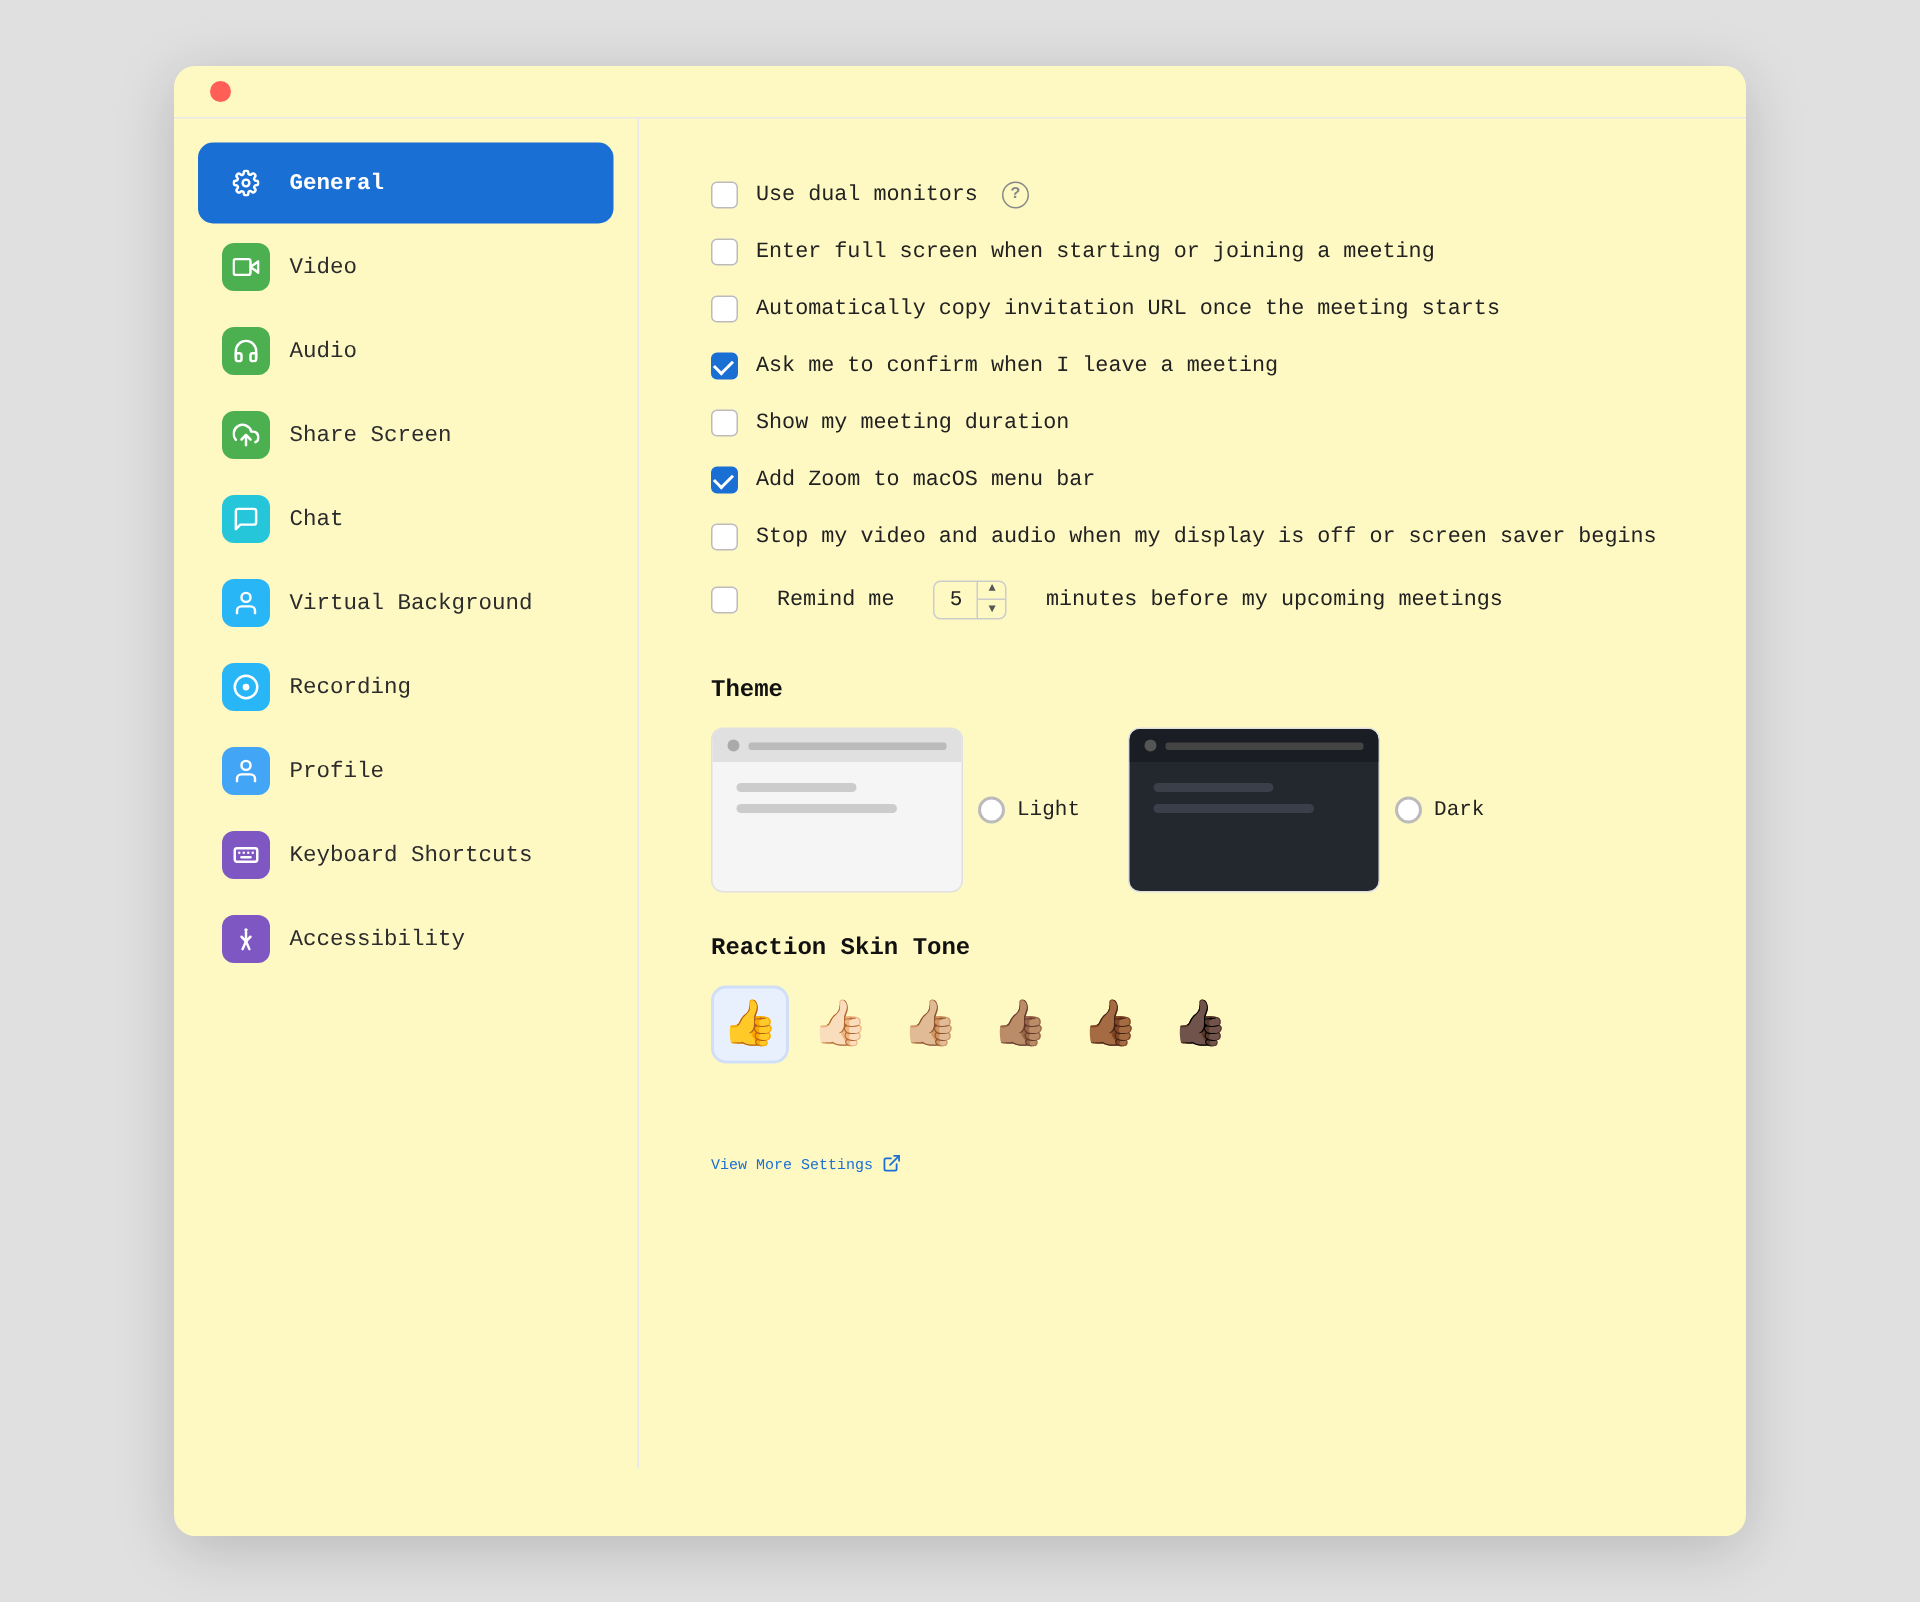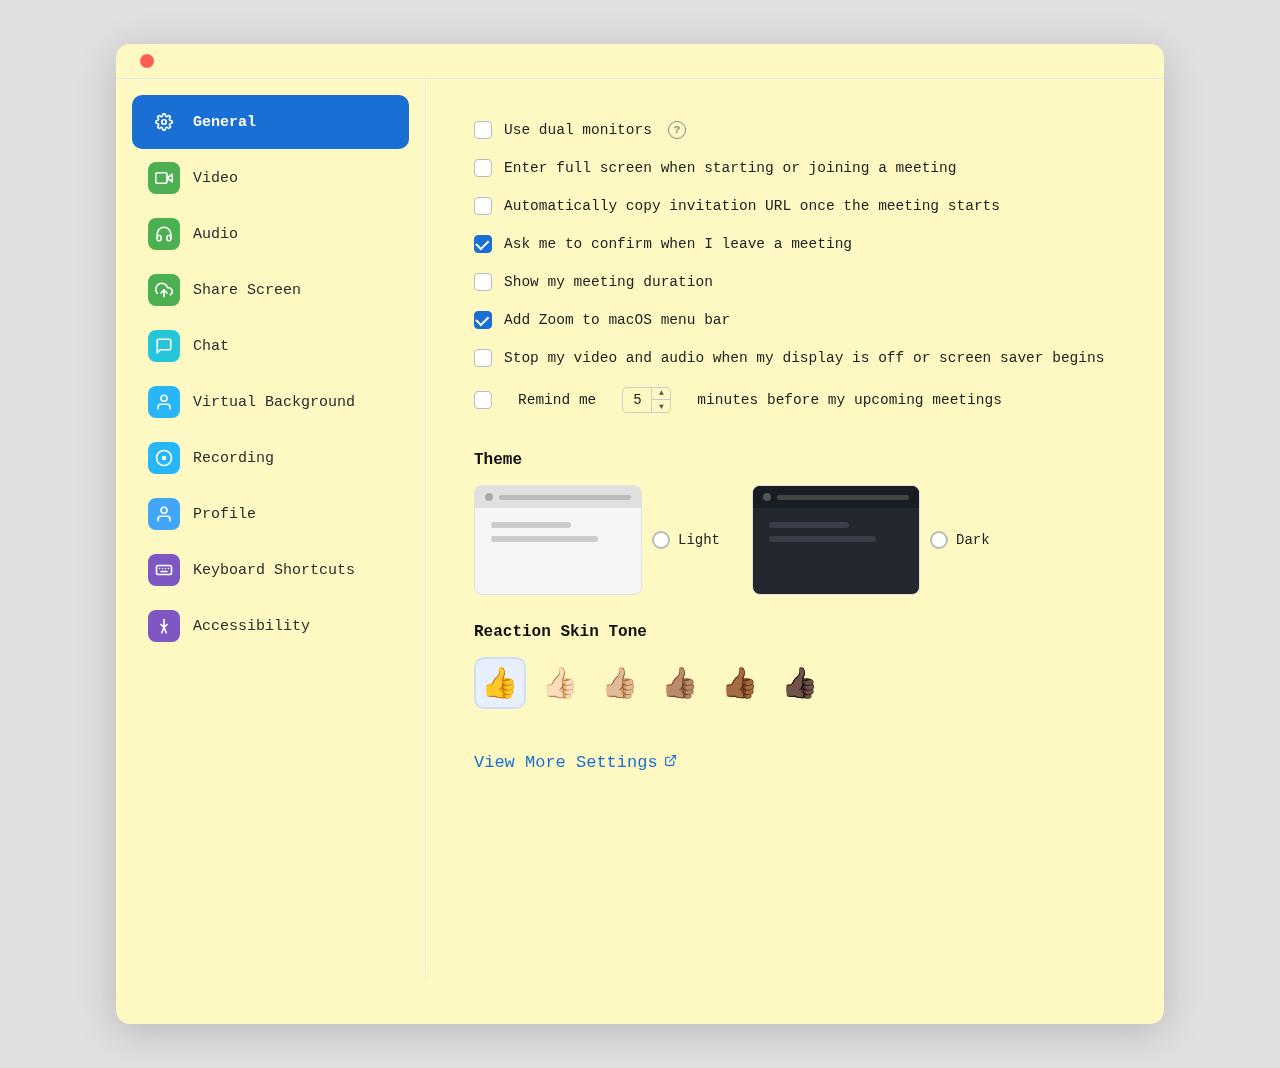--- a/index.html
+++ b/index.html
@@ -328,24 +328,24 @@
     .skin-tone-btn.selected {
       background: #e8f0fe;
       border-color: #d0dff7;
     }
 
     .view-more-link {
       display: inline-flex;
       align-items: center;
       gap: 6px;
       color: #1a6fd4;
-      font-size: 17px;
+      font-size: 10px;
       cursor: pointer;
       text-decoration: none;
-      margin-top: 16px;
+      margin-top: 32px;
       text-align: right;
     }
     .external-icon {
       font-size: 13px;
     }
   </style>
 </head>
 <body>
 
 <div class="window">

